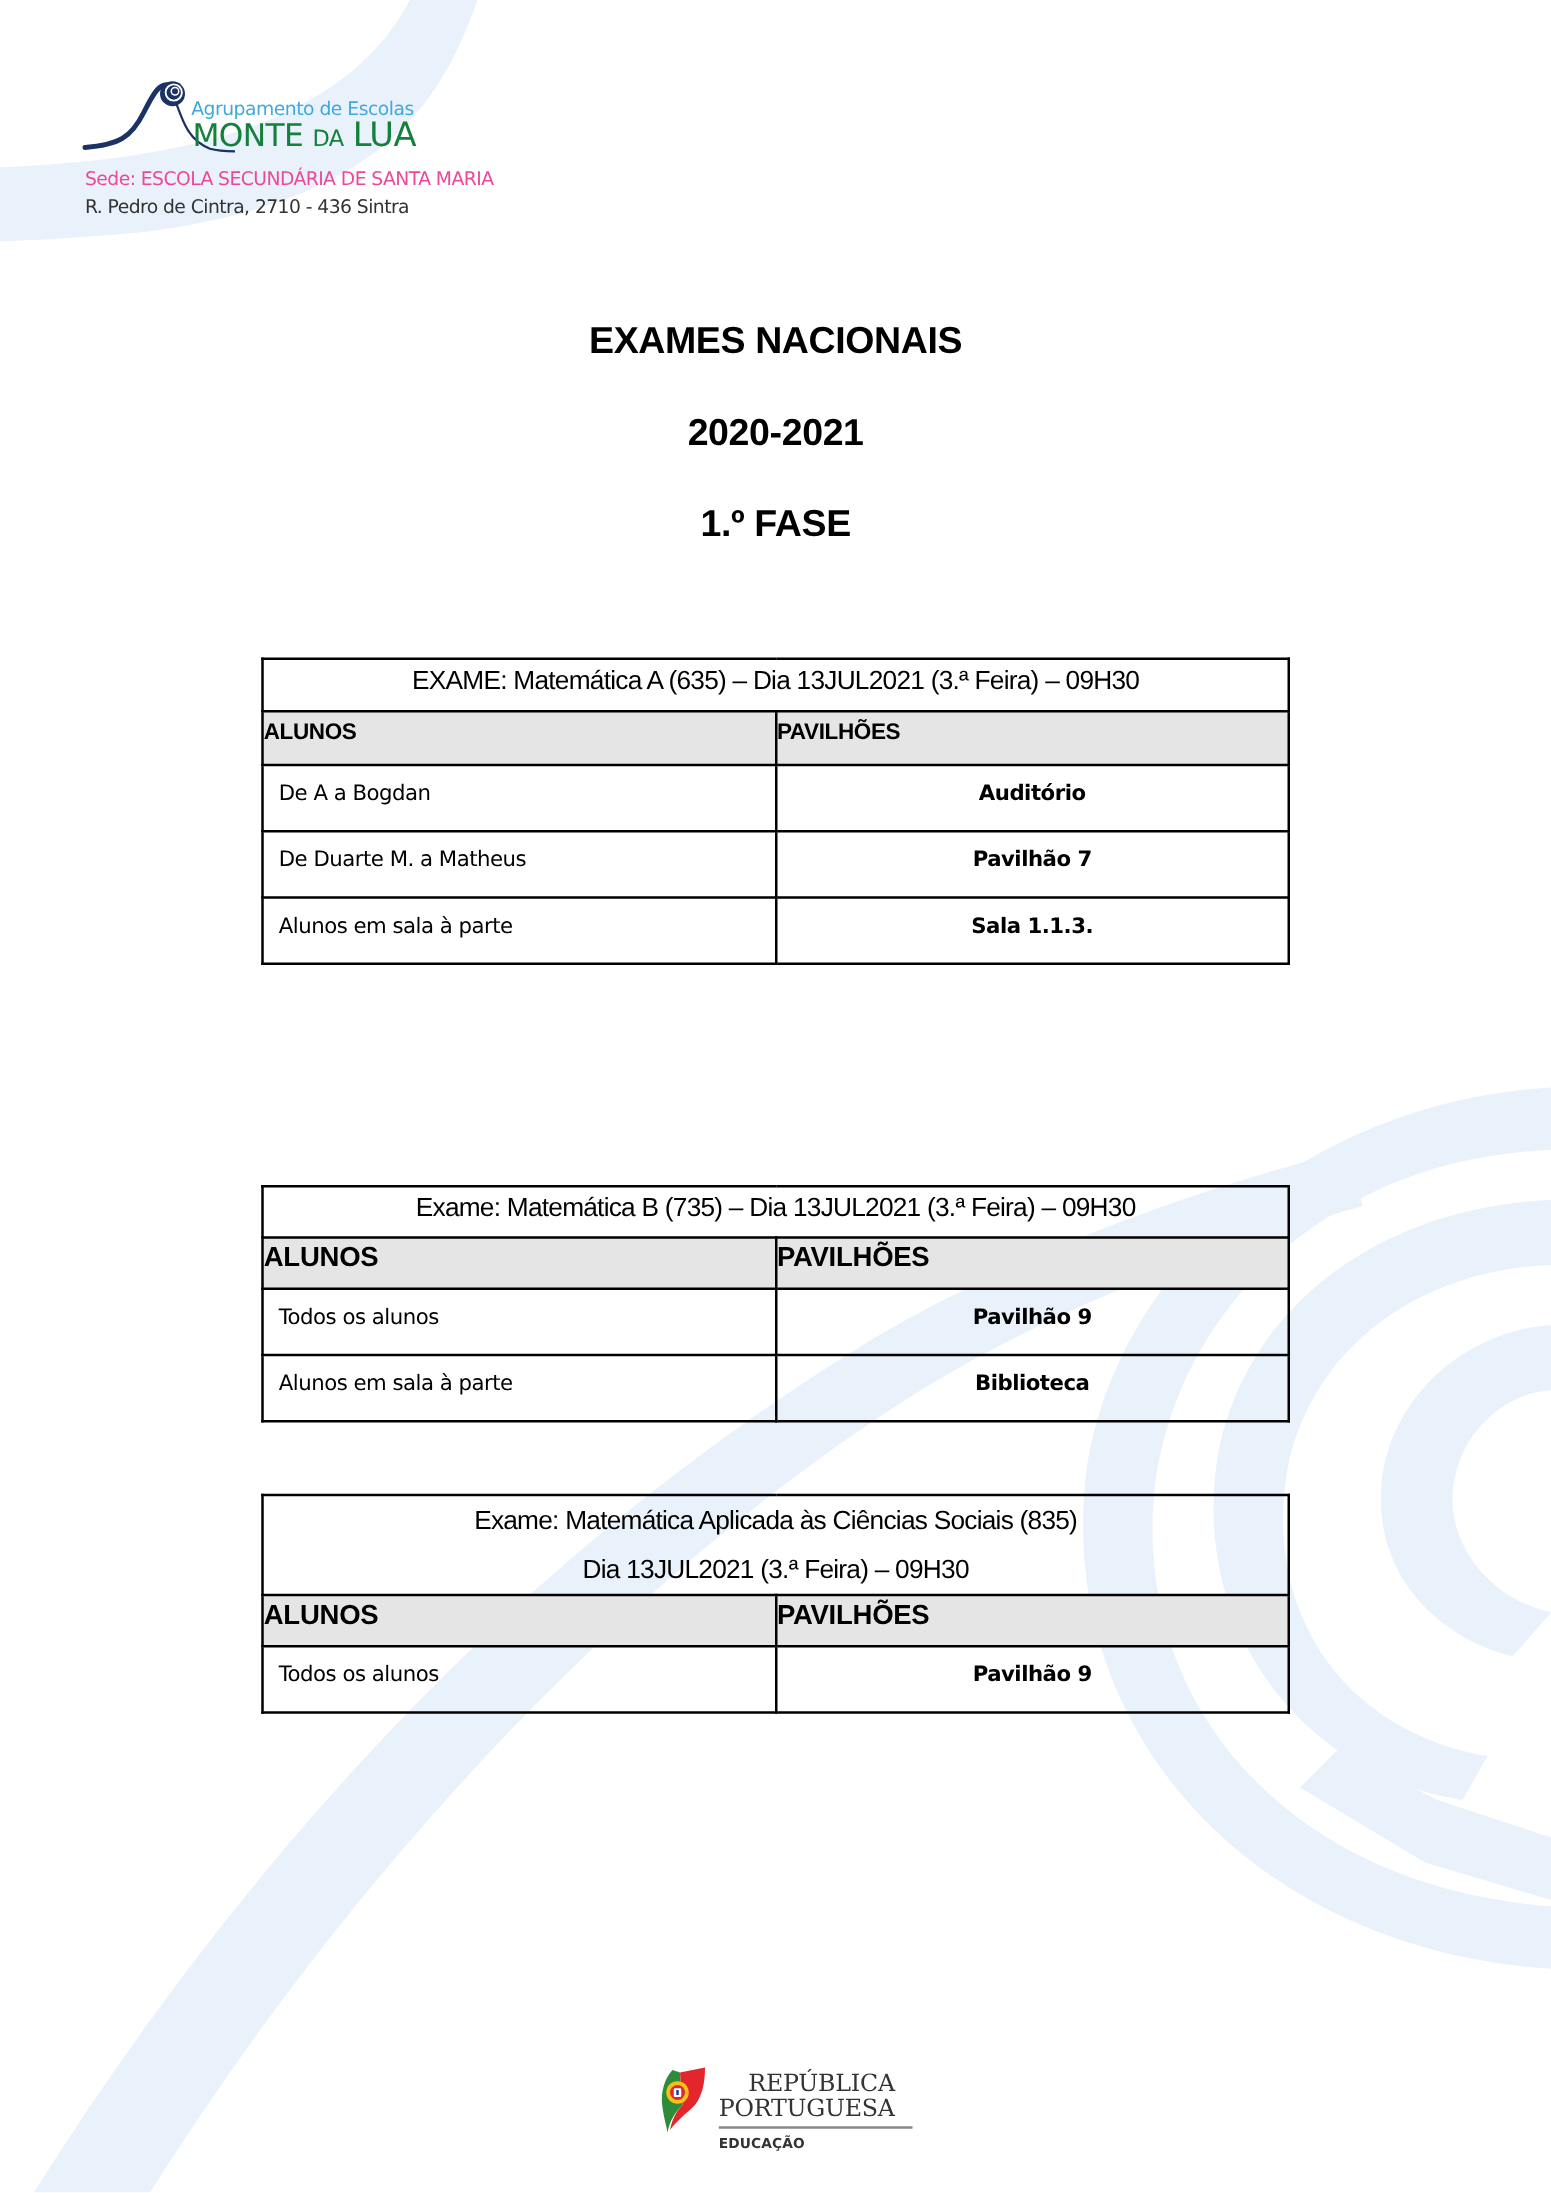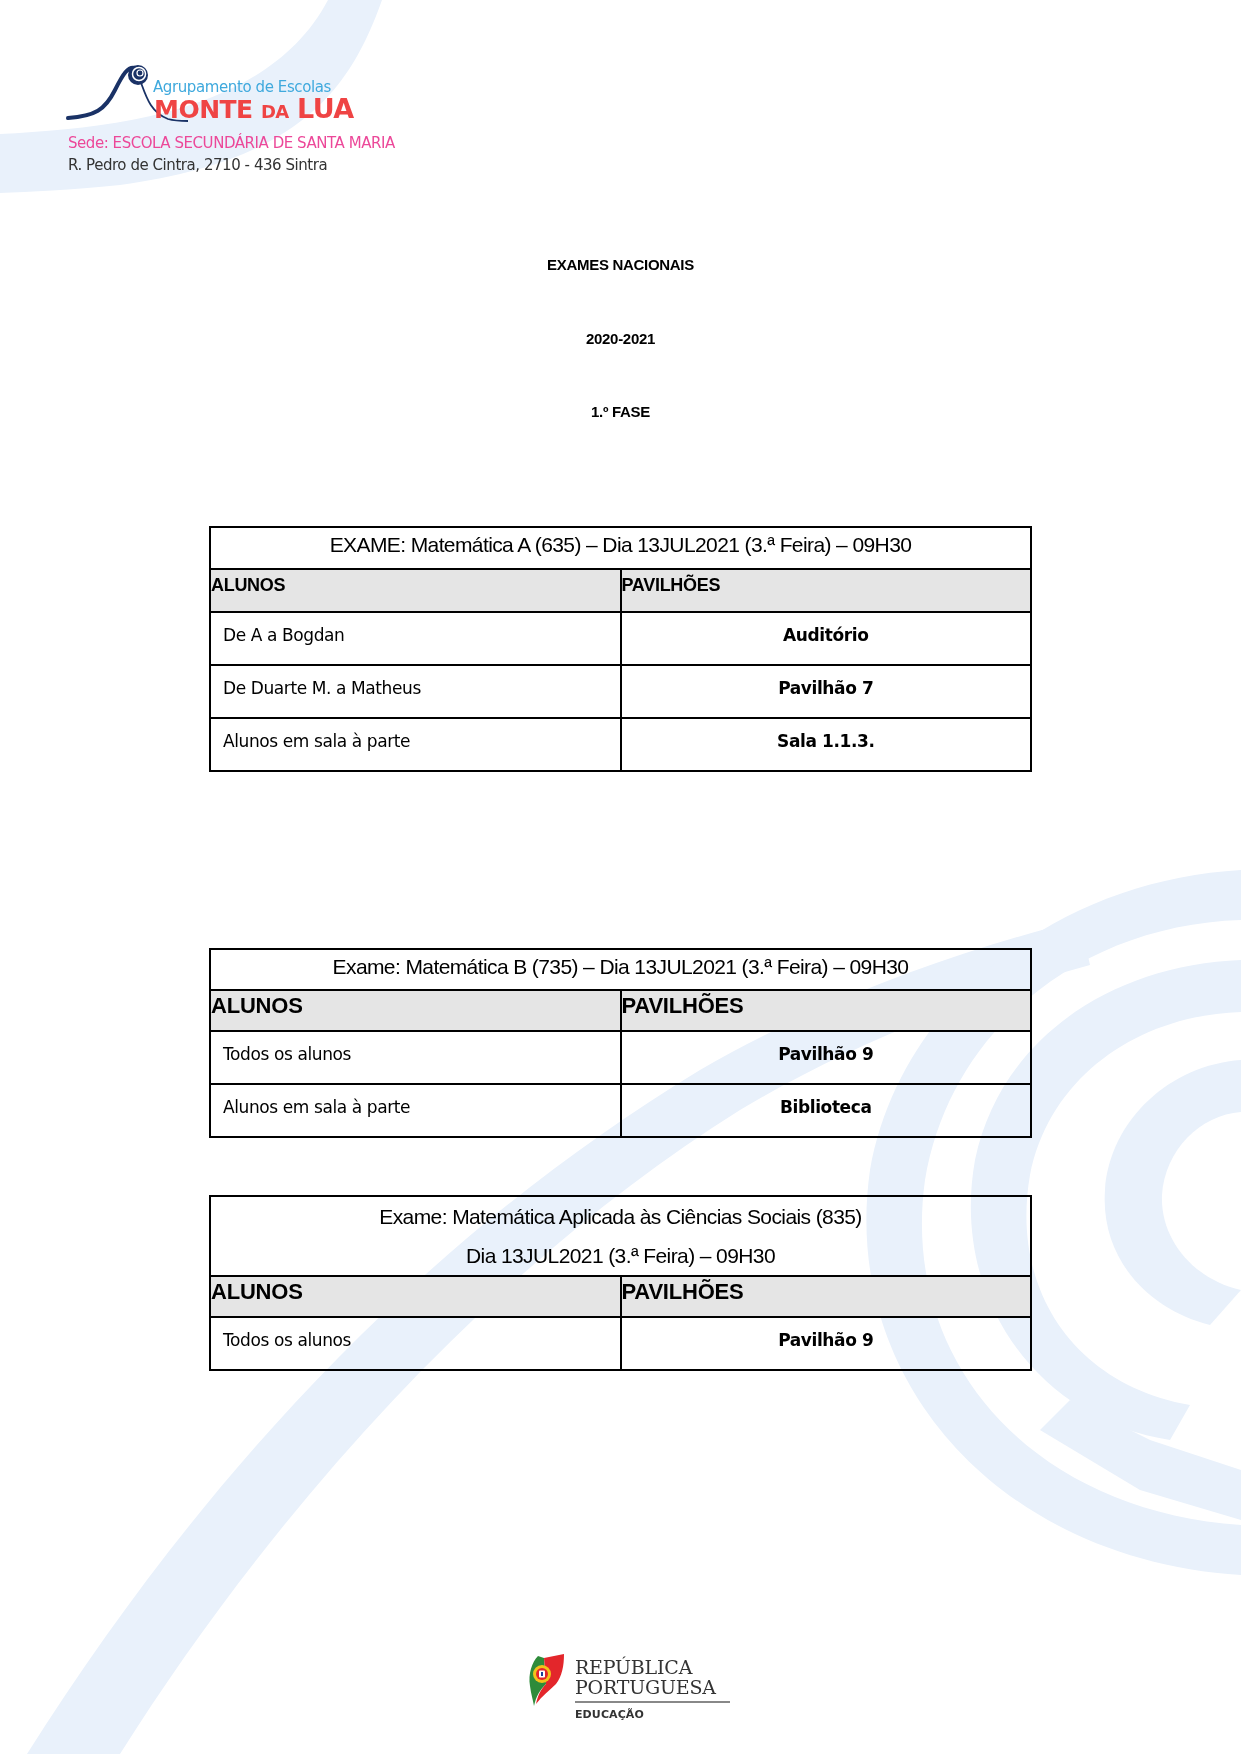--- a/index.html
+++ b/index.html
@@ -1,34 +1,34 @@
 <!DOCTYPE html>
 <html><head>
 <meta charset="utf-8">
 <style>
   html, body { margin: 0; padding: 0; }
   body {
     width: 1241px; height: 1754px; position: relative; overflow: hidden;
     background: #ffffff; font-family: "Liberation Sans", sans-serif; color: #000;
   }
   .bg { position: absolute; left: 0; top: 0; width: 1241px; height: 1754px; z-index: 0; }
-  .layer { position: absolute; z-index: 1; }
+  .layer { position: absolute; z-index: 1; text-align: right; }
 
   
   .logo { left: 0; top: 0; width: 420px; height: 180px; }
   .logo svg { position: absolute; left: 0; top: 0; }
   .logo .agr { position: absolute; left: 153px; top: 78px; font-size: 15px; color: #3fa9dd; font-family: "DejaVu Sans", sans-serif; letter-spacing: -0.4px; white-space: nowrap; }
-  .logo .monte { position: absolute; left: 154px; top: 93px; font-size: 25px; font-weight: bold; color: #ef4444; font-family: "DejaVu Sans", sans-serif; letter-spacing: -0.5px; white-space: nowrap; }
+  .logo .monte { position: absolute; left: 154px; top: 93px; font-size: 25px; font-weight: normal; color: #15803d; font-family: "DejaVu Sans", sans-serif; letter-spacing: -0.5px; white-space: nowrap; }
   .logo .monte .sm { font-size: 18px; }
   .logo .monte .lg { font-size: 27px; }
   .logo .sede { position: absolute; left: 68px; top: 134px; font-size: 15px; color: #ec4899; font-family: "DejaVu Sans", sans-serif; letter-spacing: -0.45px; white-space: nowrap; }
   .logo .addr { position: absolute; left: 68px; top: 156px; font-size: 15px; color: #333; font-family: "DejaVu Sans", sans-serif; letter-spacing: -0.45px; white-space: nowrap; }
 
   
-  .heading { left: 0; width: 1241px; text-align: center; font-weight: bold; font-size: 15px; letter-spacing: -0.3px; }
+  .heading { left: 0; width: 1241px; text-align: center; font-weight: bold; font-size: 30px; letter-spacing: -0.3px; }
   .h1 { top: 256px; }
   .h2 { top: 330px; }
   .h3 { top: 403px; }
 
   
   table.exam {
     position: absolute; z-index: 1; left: 209px; width: 823px;
     border-collapse: collapse; table-layout: fixed;
   }
   table.exam td { border: 2px solid #000; padding: 0; vertical-align: top; }

